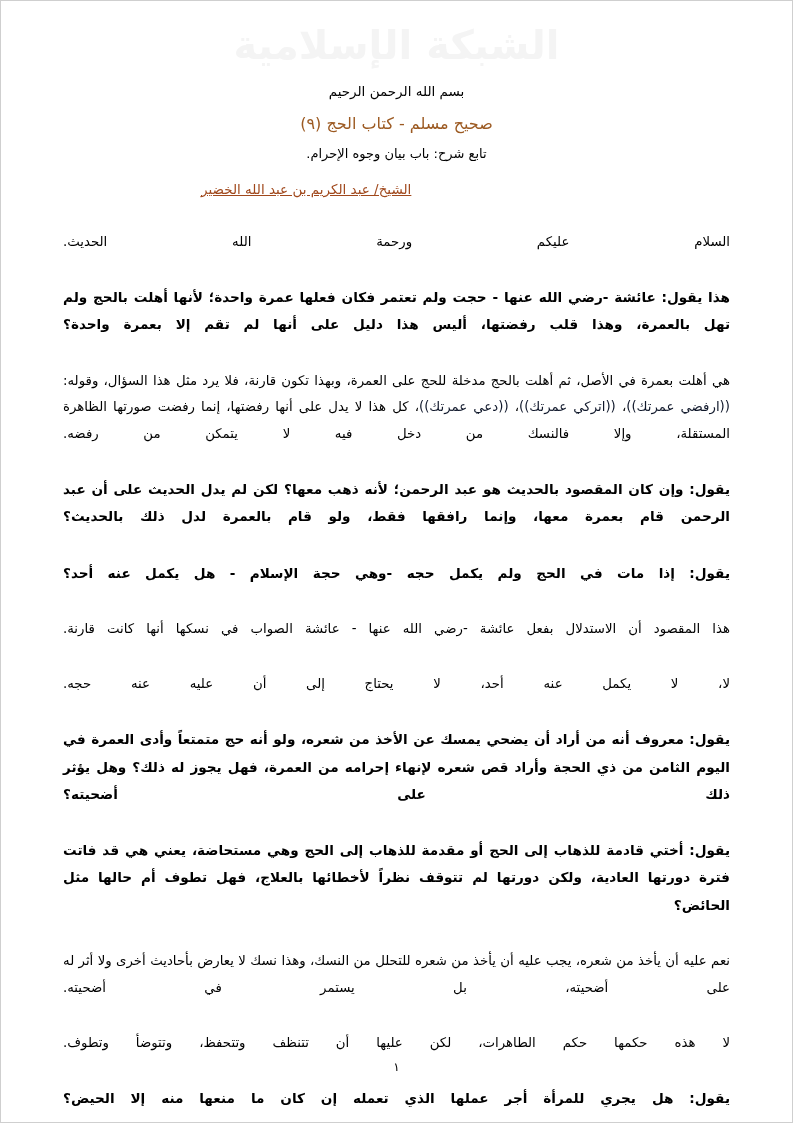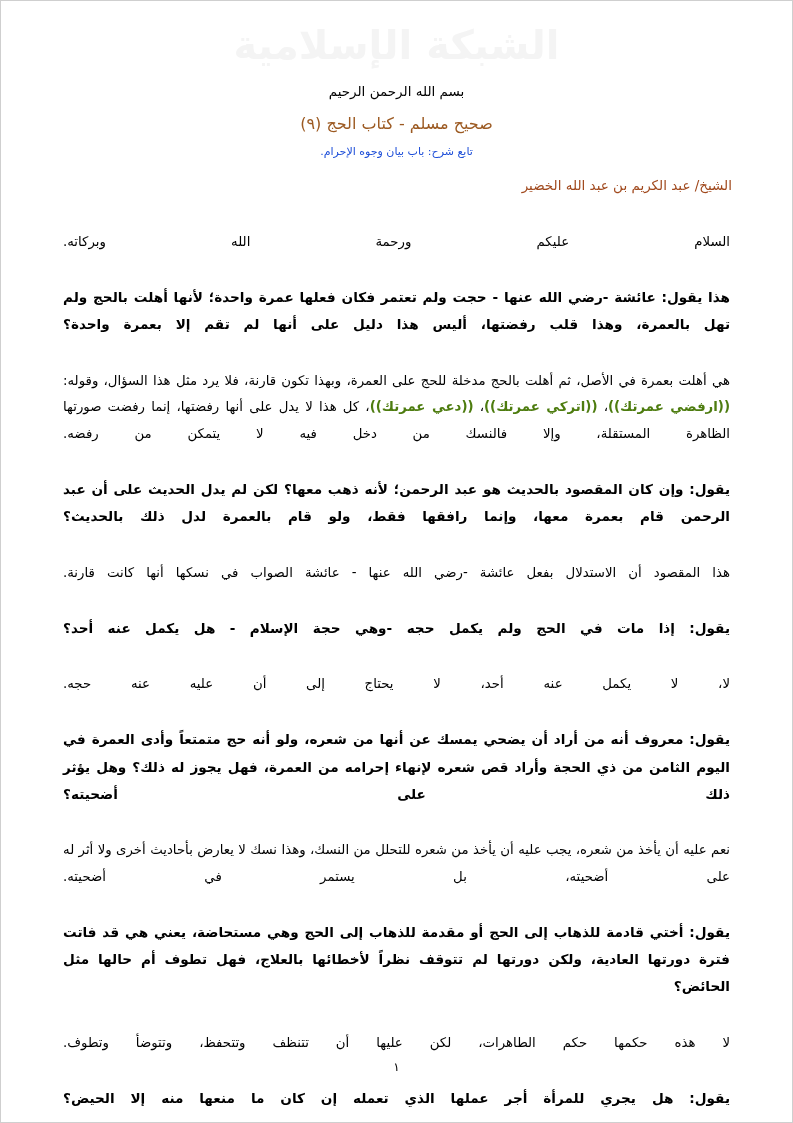--- a/index.html
+++ b/index.html
@@ -54,31 +54,32 @@
   }
   .doc-title {
     font-size: 16px;
     font-weight: normal;
     color: #9c5a22;
     line-height: 1.9;
     margin-bottom: 3px;
     letter-spacing: 0.5px;
   }
   .doc-subtitle {
-    font-size: 11px;
-    color: #1d4ed8;
+    font-size: 13px;
+    color: #000000;
     line-height: 1.9;
     margin-bottom: 10px;
   }
   .sheikh-line {
     font-size: 13.5px;
     color: #a0481c;
     line-height: 1.9;
-    text-align: right;
+    text-align: left;
     padding-left: 140px;
+    text-decoration: underline;
   }
 
   
   .body {
     position: absolute;
     top: 228px;
     left: 62px;
     right: 62px;
     direction: rtl;
     text-align: justify;
@@ -99,22 +100,22 @@
     font-weight: normal;
   }
   
   p.para::after {
     content: "";
     display: inline-block;
     width: 100%;
   }
 
   .quote-blue {
-    color: #4d7c0f;
-    font-weight: bold;
+    color: #0f172a;
+    font-weight: normal;
   }
 
   
   .page-number {
     position: absolute;
     bottom: 48px;
     left: 0;
     right: 0;
     text-align: center;
     font-size: 12px;
@@ -144,30 +145,30 @@
   <div class="top-watermark">الشبكة الإسلامية</div>
 
   <div class="header">
     <div class="basmala">بسم الله الرحمن الرحيم</div>
     <div class="doc-title">صحيح مسلم  - كتاب الحج (٩)</div>
     <div class="doc-subtitle">تابع شرح: باب بيان وجوه الإحرام.</div>
     <div class="sheikh-line">الشيخ/ عبد الكريم بن عبد الله الخضير</div>
   </div>
 
   <div class="body" id="body-container">
-      <p class="para a">السلام عليكم ورحمة الله وبركاته.</p>
+      <p class="para a">السلام عليكم ورحمة الله الحديث.</p>
       <p class="para q">هذا يقول: عائشة  -رضي الله عنها - حجت ولم تعتمر فكان فعلها عمرة واحدة؛ لأنها أهلت بالحج ولم تهل بالعمرة، وهذا قلب رفضتها، أليس هذا دليل على أنها لم تقم إلا بعمرة واحدة؟</p>
       <p class="para a"><span>هي أهلت بعمرة في الأصل، ثم أهلت بالحج مدخلة للحج على العمرة، وبهذا تكون قارنة، فلا يرد مثل هذا السؤال، وقوله: </span><span class="quote-blue">((ارفضي عمرتك))</span><span>، </span><span class="quote-blue">((اتركي عمرتك))</span><span>، </span><span class="quote-blue">((دعي عمرتك))</span><span>، كل هذا لا يدل على أنها رفضتها، إنما رفضت صورتها الظاهرة المستقلة، وإلا فالنسك من دخل فيه لا يتمكن من رفضه.</span></p>
       <p class="para q">يقول: وإن كان المقصود بالحديث هو عبد الرحمن؛ لأنه ذهب معها؟ لكن لم يدل الحديث على أن عبد الرحمن قام بعمرة معها، وإنما رافقها فقط، ولو قام بالعمرة لدل ذلك بالحديث؟</p>
+      <p class="para q">يقول: إذا مات في الحج ولم يكمل حجه  -وهي حجة الإسلام - هل يكمل عنه أحد؟</p>
       <p class="para a">هذا المقصود أن الاستدلال بفعل عائشة  -رضي الله عنها - عائشة الصواب في نسكها أنها كانت قارنة.</p>
-      <p class="para q">يقول: إذا مات في الحج ولم يكمل حجه  -وهي حجة الإسلام - هل يكمل عنه أحد؟</p>
       <p class="para a">لا، لا يكمل عنه أحد، لا يحتاج إلى أن عليه عنه حجه.</p>
-      <p class="para q">يقول: معروف أنه من أراد أن يضحي يمسك عن أنها من شعره، ولو أنه حج متمتعاً وأدى العمرة في اليوم الثامن من ذي الحجة وأراد قص شعره لإنهاء إحرامه من العمرة، فهل يجوز له ذلك؟ وهل يؤثر ذلك على أضحيته؟</p>
+      <p class="para q">يقول: معروف أنه من أراد أن يضحي يمسك عن الأخذ من شعره، ولو أنه حج متمتعاً وأدى العمرة في اليوم الثامن من ذي الحجة وأراد قص شعره لإنهاء إحرامه من العمرة، فهل يجوز له ذلك؟ وهل يؤثر ذلك على أضحيته؟</p>
+      <p class="para q">يقول: أختي قادمة للذهاب إلى الحج أو مقدمة للذهاب إلى الحج وهي مستحاضة، يعني هي قد فاتت فترة دورتها العادية، ولكن دورتها لم تتوقف نظراً لأخطائها بالعلاج، فهل تطوف أم حالها مثل الحائض؟</p>
       <p class="para a">نعم عليه أن يأخذ من شعره، يجب عليه أن يأخذ من شعره للتحلل من النسك، وهذا نسك لا يعارض بأحاديث أخرى ولا أثر له على أضحيته، بل يستمر في أضحيته.</p>
-      <p class="para q">يقول: أختي قادمة للذهاب إلى الحج أو مقدمة للذهاب إلى الحج وهي مستحاضة، يعني هي قد فاتت فترة دورتها العادية، ولكن دورتها لم تتوقف نظراً لأخطائها بالعلاج، فهل تطوف أم حالها مثل الحائض؟</p>
       <p class="para a">لا هذه حكمها حكم الطاهرات، لكن عليها أن تتنظف وتتحفظ، وتتوضأ وتطوف.</p>
       <p class="para q">يقول: هل يجري للمرأة أجر عملها الذي تعمله إن كان ما منعها منه إلا الحيض؟</p>
     </div>
 
   <div class="page-number">١</div>
 
 
 </div>
 
 </body></html>

